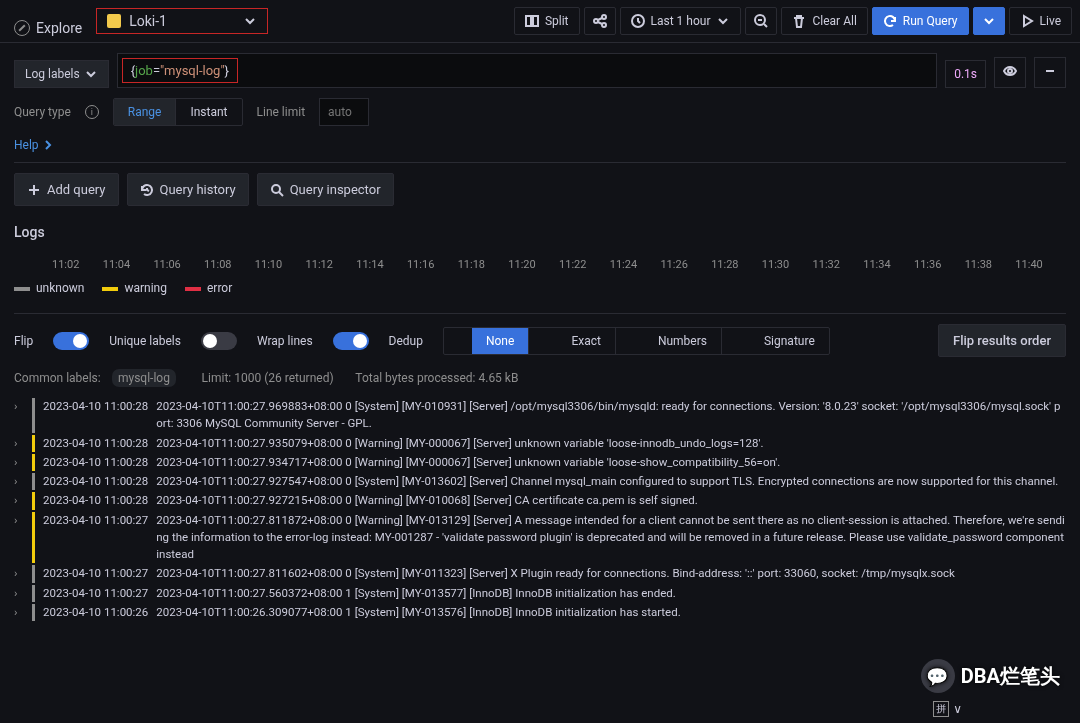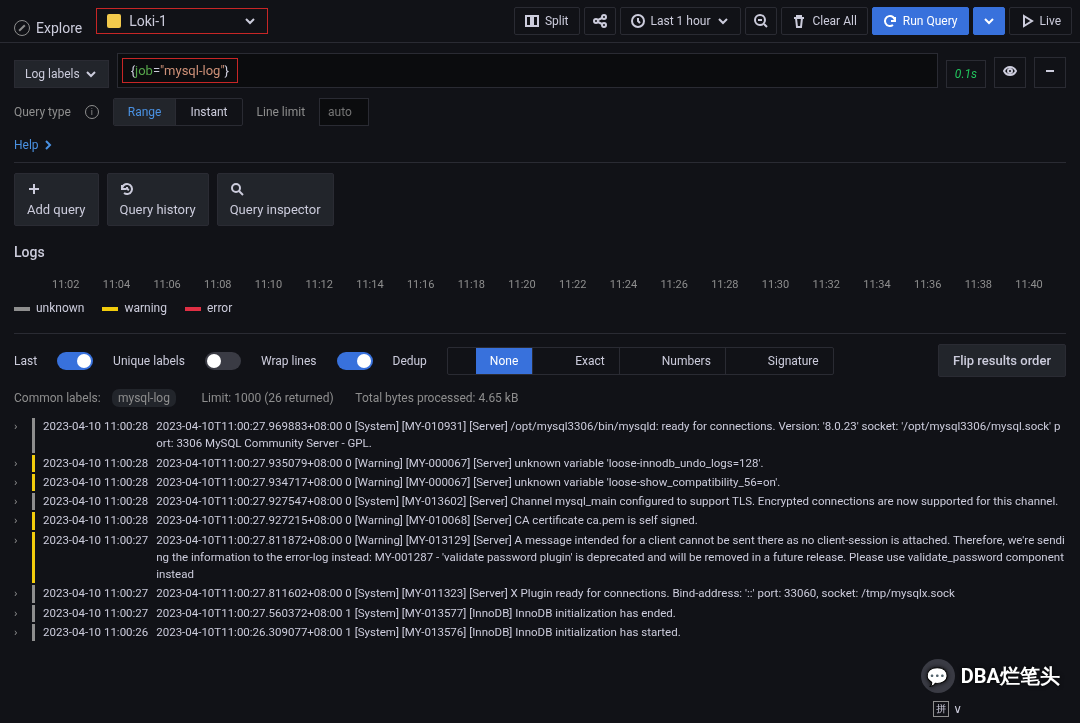--- a/index.html
+++ b/index.html
@@ -16,33 +16,33 @@
 .tbtn.icon-only { padding:6px 8px; }
 .content { padding:10px 14px; }
 .query-row { display:flex; align-items:flex-end; gap:8px; margin-bottom:10px; }
 .labels-btn { display:flex; align-items:center; gap:4px; padding:6px 10px; background:#22252b; border:1px solid #2a2b33; color:#ccccdc; font-size:12px; cursor:pointer; }
 .query-box { flex:1; display:flex; align-items:center; background:#0b0c0e; border:1px solid #2a2b33; padding:4px; }
 .query-inner { border:1px solid #c72626; padding:4px 8px; font-family:Menlo,Monaco,monospace; font-size:13px; }
 .brace { color:#ccccdc; }
 .key { color:#56a64b; }
 .op { color:#ccccdc; }
 .val { color:#ce9178; }
-.timing { padding:6px 8px; color:#22c55e; font-size:12px; background:#111217; border:1px solid #2a2b33;font-style:italic; }
+.timing { padding:6px 8px; color:#f0abfc; font-size:12px; background:#111217; border:1px solid #2a2b33; }
 .eye-btn, .minus-btn { padding:6px 8px; background:#111217; border:1px solid #2a2b33; color:#ccccdc; cursor:pointer; }
 .opts-row { display:flex; align-items:center; gap:14px; margin-bottom:10px; }
 .opt-label { font-size:12px; color:#8e8e8e; }
 .info-icon { width:14px; height:14px; border:1px solid #8e8e8e; border-radius:50%; display:inline-flex; align-items:center; justify-content:center; font-size:9px; color:#8e8e8e; }
 .seg { display:flex; border:1px solid #2a2b33; border-radius:2px; overflow:hidden; }
 .seg-btn { padding:6px 14px; background:transparent; border:none; color:#ccccdc; font-size:12px; cursor:pointer; border-right:1px solid #2a2b33; }
 .seg-btn:last-child { border-right:none; }
 .seg-btn.active { background:#22252b; color:#4a91e2; }
 .limit-input { width:50px; padding:6px 8px; background:#0b0c0e; border:1px solid #2a2b33; color:#8e8e8e; font-size:12px; }
 .help-link { color:#4a91e2; font-size:12px; cursor:pointer; display:inline-flex; align-items:center; gap:2px; margin-bottom:10px; }
 .actions-row { display:flex; gap:8px; padding-top:10px; border-top:1px solid #2a2b33; }
-.act-btn { display:flex; align-items:flex-start; gap:6px; padding:8px 12px; background:#22252b; border:1px solid #2a2b33; color:#ccccdc; font-size:13px; cursor:pointer; border-radius:2px;flex-direction:column; }
+.act-btn { display:flex; align-items:flex-end; gap:6px; padding:8px 12px; background:#22252b; border:1px solid #2a2b33; color:#ccccdc; font-size:13px; cursor:pointer; border-radius:2px; }
 .logs-panel { margin-top:18px; }
 .logs-title { font-size:14px; font-weight:500; color:#ccccdc; margin-bottom:14px; }
 .chart-wrap { position:relative; height:72px; margin-bottom:6px; }
 .arrow { position:absolute; left:42px; top:-10px; z-index:2; pointer-events:none; }
 .y-axis { position:absolute; left:0; top:0; height:60px; width:34px; display:flex; flex-direction:column; justify-content:space-between; align-items:flex-end; font-size:11px; color:#8e8e8e; }
 .grid { position:absolute; left:38px; right:0; top:0; height:60px; border:1px solid #2a2b33; }
 .gline { position:absolute; left:0; right:0; height:1px; background:#2a2b33; }
 .bar { position:absolute; width:6px; bottom:0; }
 .bar.warn { background:#f2cc0c; }
 .bar.unk { background:#8e8e8e; }
@@ -249,21 +249,21 @@
         <span class="x-tick">11:40</span>
       </div>
 
     <div class="legend">
       <span><span class="leg-swatch" style="background:#8e8e8e"></span><span>unknown</span></span>
       <span><span class="leg-swatch" style="background:#f2cc0c"></span><span>warning</span></span>
       <span><span class="leg-swatch" style="background:#e02f44"></span><span>error</span></span>
     </div>
 
     <div class="controls-row">
-      <span class="ctrl-label">Last</span>
+      <span class="ctrl-label">Flip</span>
       <div class="toggle on"></div>
       <span class="ctrl-label">Unique labels</span>
       <div class="toggle off"></div>
       <span class="ctrl-label">Wrap lines</span>
       <div class="toggle on"></div>
       <span class="ctrl-label">Dedup</span>
       <div class="dedup-seg">
         <button class="ded-btn active">None</button>
         <button class="ded-btn">Exact</button>
         <button class="ded-btn">Numbers</button>

